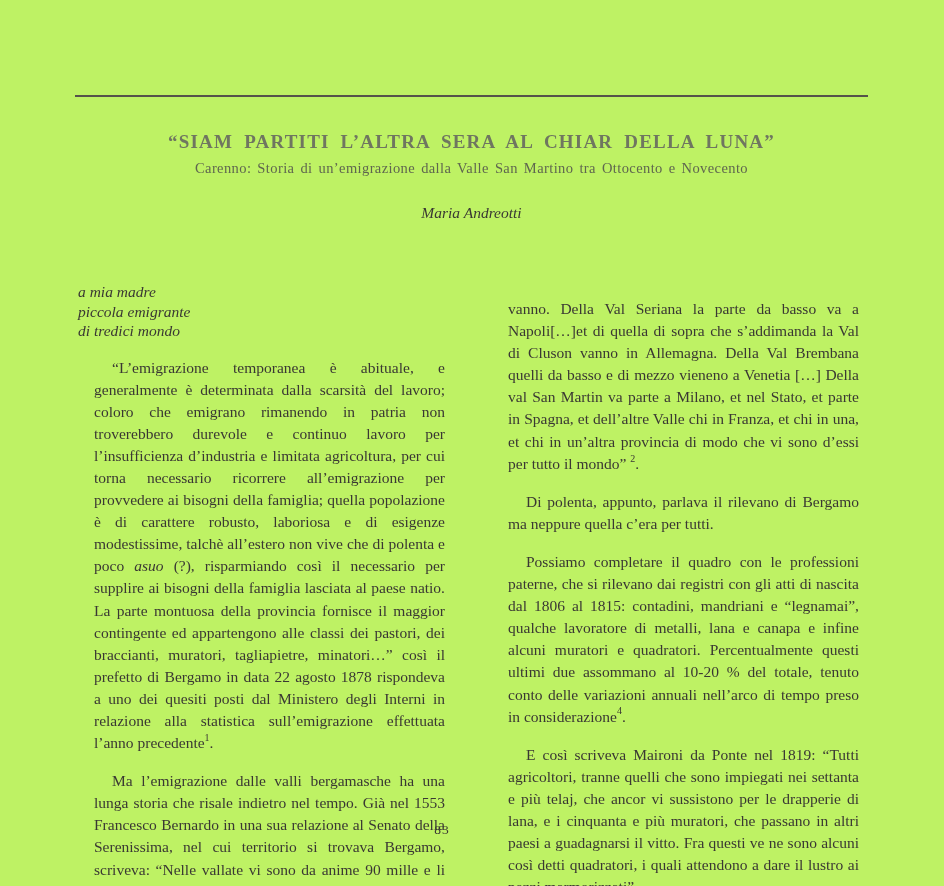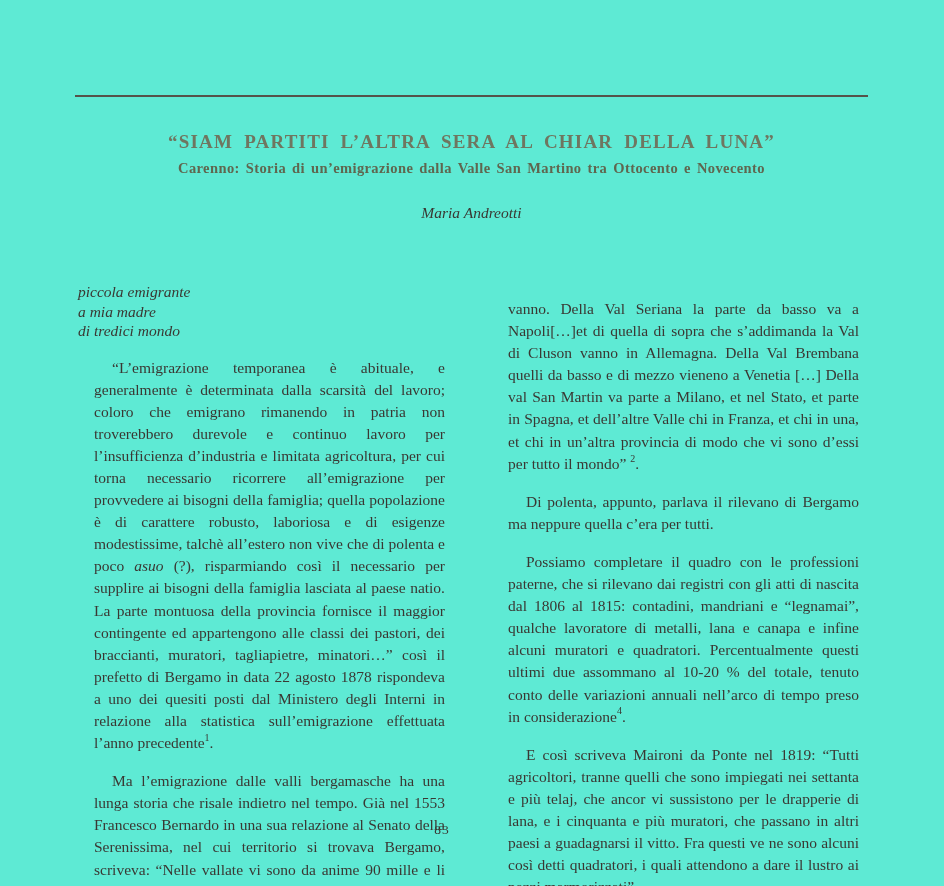--- a/index.html
+++ b/index.html
@@ -4,21 +4,21 @@
 <style>
   html, body {
     margin: 0;
     padding: 0;
     background: #ffffff;
   }
   .page {
     position: relative;
     width: 944px;
     height: 886px;
-    background: #5eead4;
+    background: #bef264;
     font-family: "Liberation Serif", "DejaVu Serif", serif;
     color: var(--body-color, #3a3833);
     overflow: hidden;
   }
   .top-rule {
     position: absolute;
     left: 75px;
     top: 95px;
     width: 793px;
     height: 2px;
@@ -35,21 +35,21 @@
     margin: 0;
     font-size: 19px;
     font-weight: bold;
     letter-spacing: 1.2px;
     word-spacing: 5px;
     color: var(--title-color, #6f7660);
   }
   .subtitle {
     margin: 7px 0 0 0;
     font-size: 14.5px;
-    font-weight: bold;
+    font-weight: normal;
     letter-spacing: 0.4px;
     word-spacing: 2px;
     color: var(--subtitle-color, #5f664f);
     text-align: center;
   }
   .author {
     margin-top: 27px;
     font-size: 15.5px;
     font-style: italic;
     color: var(--body-color, #3a3833);
@@ -117,22 +117,22 @@
 
   <div class="header">
     <h1 class="title">“SIAM PARTITI L’ALTRA SERA AL CHIAR DELLA LUNA”</h1>
     <h2 class="subtitle">Carenno: Storia di un’emigrazione dalla Valle San Martino tra Ottocento e Novecento</h2>
     <div class="author">Maria Andreotti</div>
   </div>
 
   <div class="columns">
     <section class="col">
         <div class="dedication">
+          <div>a mia madre</div>
           <div>piccola emigrante</div>
-          <div>a mia madre</div>
           <div>di tredici mondo</div>
         </div>
         <p class="para"><span>“L’emigrazione temporanea è abituale, e generalmente è determinata dalla scarsità del lavoro; coloro che emigrano rimanendo in patria non troverebbero durevole e continuo lavoro per l’insufficienza d’industria e limitata agricoltura, per cui torna necessario ricorrere all’emigrazione per provvedere ai bisogni della famiglia; quella popolazione è di carattere robusto, laboriosa e di esigenze modestissime, talchè all’estero non vive che di polenta e poco </span><em>asuo</em><span> (?), risparmiando così il necessario per supplire ai bisogni della famiglia lasciata al paese natio. La parte montuosa della provincia fornisce il maggior contingente ed appartengono alle classi dei pastori, dei braccianti, muratori, tagliapietre, minatori…” così il prefetto di Bergamo in data 22 agosto 1878 rispondeva a uno dei quesiti posti dal Ministero degli Interni in relazione alla statistica sull’emigrazione effettuata l’anno precedente</span><sup>1</sup><span>.</span></p>
         <p class="para"><span>Ma l’emigrazione dalle valli bergamasche ha una lunga storia che risale indietro nel tempo. Già nel 1553 Francesco Bernardo in una sua relazione al Senato della Serenissima, nel cui territorio si trovava Bergamo, scriveva: “Nelle vallate vi sono da anime 90 mille e li homeni sono molti industriosi, et attendono alle mercantie, et non sparagnano a fatiche né a stenti alcuni, vanno fora in diverse parti di mondo, et pure che cadauna contrata habbia il suo loco ordinario, dove che li suoi homeni</span></p>
       </section>
     <section class="col">
         <p class="para no-indent"><span>vanno. Della Val Seriana la parte da basso va a Napoli[…]et di quella di sopra che s’addimanda la Val di Cluson vanno in Allemagna. Della Val Brembana quelli da basso e di mezzo vieneno a Venetia […] Della val San Martin va parte a Milano, et nel Stato, et parte in Spagna, et dell’altre Valle chi in Franza, et chi in una, et chi in un’altra provincia di modo che vi sono d’essi per tutto il mondo” </span><sup>2</sup><span>.</span></p>
         <p class="para"><span>Di polenta, appunto, parlava il rilevano di Bergamo ma neppure quella c’era per tutti.</span></p>
         <p class="para"><span>Possiamo completare il quadro con le professioni paterne, che si rilevano dai registri con gli atti di nascita dal 1806 al 1815: contadini, mandriani e “legnamai”, qualche lavoratore di metalli, lana e canapa e infine alcuni muratori e quadratori. Percentualmente questi ultimi due assommano al 10-20 % del totale, tenuto conto delle variazioni annuali nell’arco di tempo preso in considerazione</span><sup>4</sup><span>.</span></p>
         <p class="para"><span>E così scriveva Maironi da Ponte nel 1819: “Tutti agricoltori, tranne quelli che sono impiegati nei settanta e più telaj, che ancor vi sussistono per le drapperie di lana, e i cinquanta e più muratori, che passano in altri paesi a guadagnarsi il vitto. Fra questi ve ne sono alcuni così detti quadratori, i quali attendono a dare il lustro ai pezzi marmorizzati”</span></p>

